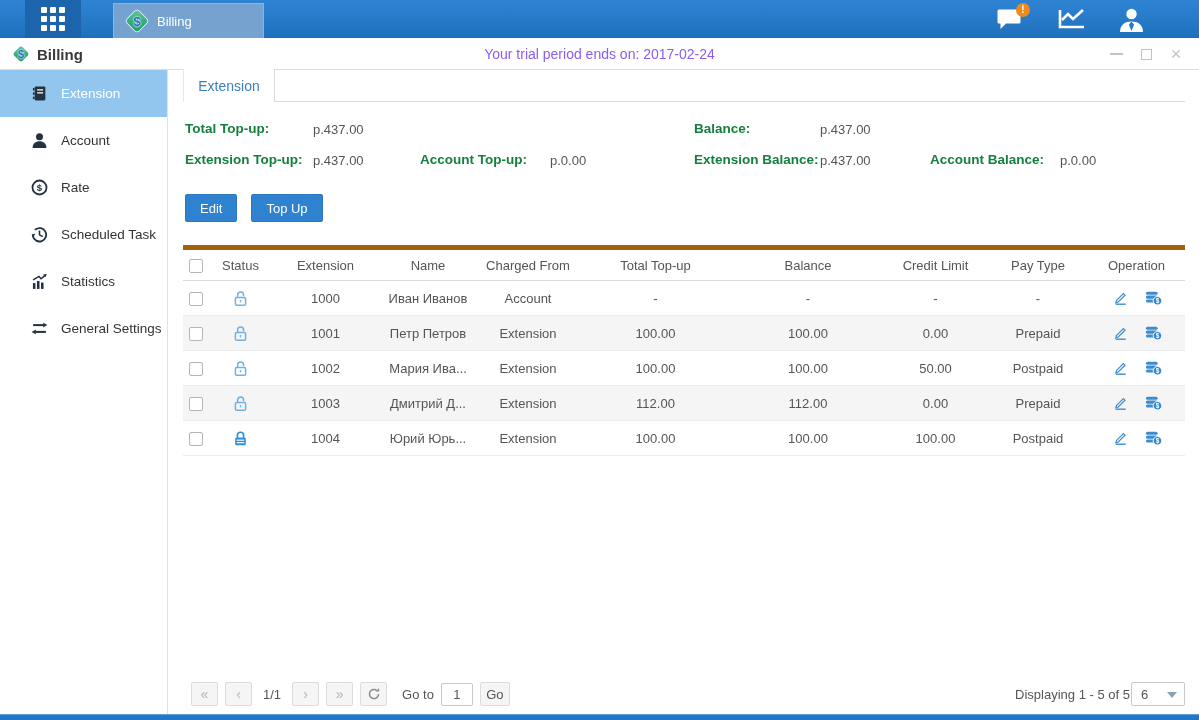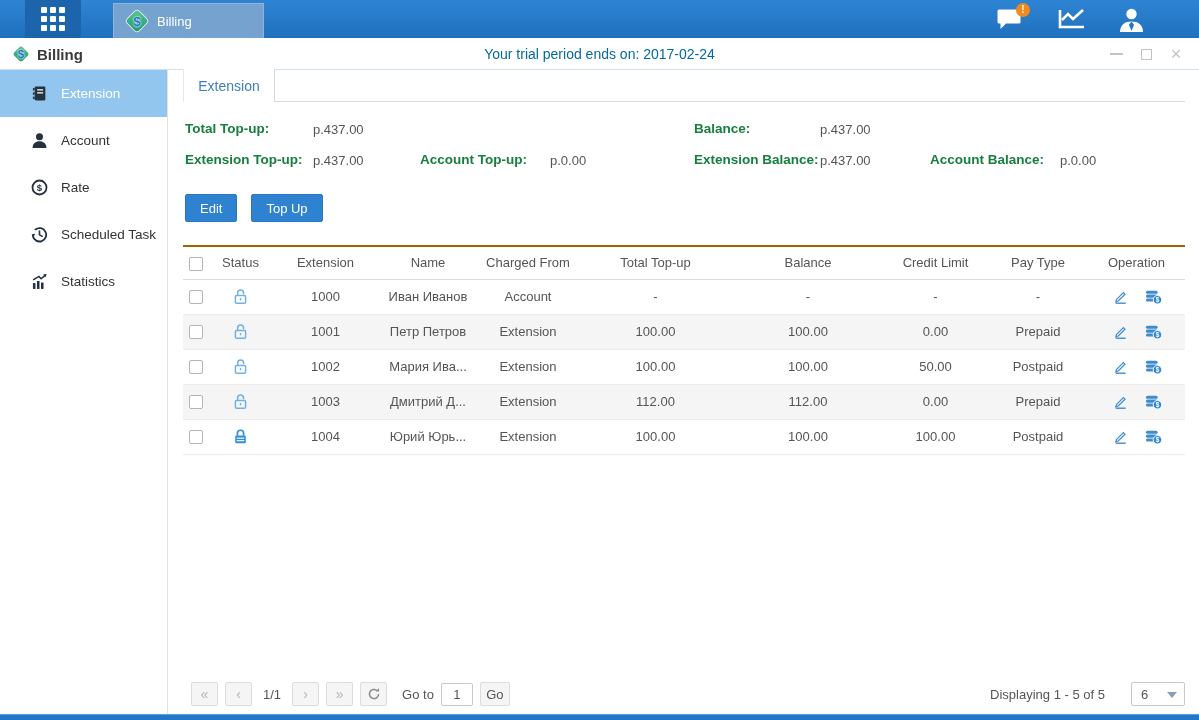--- a/index.html
+++ b/index.html
@@ -28,21 +28,21 @@
   .top-icon { position:absolute; top:0; width:44px; height:38px; display:flex; align-items:center; justify-content:center; cursor:pointer; }
   .ti-chat { left:988px; } .ti-chart { left:1049px; } .ti-user { left:1109px; }
   .badge { position:absolute; top:3px; right:2px; width:14px; height:14px; border-radius:50%;
            background:#ef8a1c; color:#fff; font-size:10px; font-weight:bold; line-height:14px; text-align:center; }
   
   .titlebar { position:absolute; left:0; top:38px; width:1199px; height:32px; background:#fff;
               border-bottom:1px solid #cfe0ef; }
   .window-title { position:absolute; left:12px; top:0; height:32px; display:flex; align-items:center; gap:7px;
                   font-size:15px; font-weight:bold; color:#3a3a3a; }
   .trial { position:absolute; left:0; right:0; top:0; line-height:32px; text-align:center;
-           color:#0369a1; font-size:14px; }
+           color:#8b5cf6; font-size:14px; }
   .win-controls { position:absolute; right:16px; top:0; height:32px; display:flex; gap:16px; align-items:center; }
   .wc { display:inline-flex; align-items:center; justify-content:center; width:14px; height:14px; cursor:pointer; }
   .wc-min i { width:13px; height:0; border-top:2px solid #bfc3c7; display:block; }
   .wc-max i { width:11px; height:11px; border:1.5px solid #bfc3c7; display:block; }
   .wc-close { color:#bfc3c7; font-size:18px; line-height:14px; }
   
   .sidebar { position:absolute; left:0; top:70px; width:168px; bottom:6px; background:#fff;
              border-right:1px solid #e2e2e2; }
   .side-item { height:47px; display:flex; align-items:center; padding-left:30px; gap:13px;
                font-size:13.5px; color:#333; cursor:pointer; }
@@ -56,41 +56,41 @@
                 border-left:1px solid #e7e7e7; border-right:1px solid #d8d8d8;
                 color:#3d7fc2; font-size:14px; display:flex; align-items:center; justify-content:center; cursor:pointer; }
   .sum-label { position:absolute; font-weight:bold; color:#15803d; font-size:13.5px; }
   .sum-value { position:absolute; color:#555; font-size:13px; }
   .actions { position:absolute; top:124px; left:17px; display:flex; gap:14px; }
   .btn-primary { background:#2e82d0; color:#fff; font-size:13px; padding:0 14px; height:28px;
                  border:1px solid #2a78c2; border-radius:2px; display:flex; align-items:center; cursor:pointer; }
   
   .table-wrap { position:absolute; left:15px; right:14px; top:175px; }
   table { width:100%; border-collapse:collapse; table-layout:fixed; font-size:13px; color:#555; }
-  thead tr { height:33px; border-top:2px solid #a16207; border-bottom:1px solid #dcdcdc; }
+  thead tr { height:33px; border-top:5px solid #a16207; border-bottom:1px solid #dcdcdc; }
   th { font-weight:normal; color:#555; text-align:center; }
   tbody tr { height:35px; border-bottom:1px solid #ececec; }
   tbody tr.alt { background:#f5f5f5; }
   td { text-align:center; }
   .cb { display:inline-block; width:14px; height:14px; border:1px solid #b5b5b5; border-radius:2px;
         background:#fff; cursor:pointer; vertical-align:middle; }
   .lock svg { width:17px; height:17px; vertical-align:middle; }
   .opicon { display:inline-block; margin:0 8px; cursor:pointer; }
   .opicon svg { width:17px; height:16px; vertical-align:middle; }
   
   .pager { position:absolute; left:15px; right:14px; bottom:6px; height:26px; }
   .pg-left { position:absolute; left:8px; top:0; display:flex; align-items:center; gap:7px; }
   .pg-btn { width:27px; height:24px; background:#f5f5f5; border:1px solid #dcdcdc; border-radius:2px;
             color:#b3b3b3; font-size:14px; display:flex; align-items:center; justify-content:center; cursor:pointer; }
   .pg-btn svg { width:14px; height:14px; }
   .pg-text { color:#555; margin:0 4px; }
   .goto-label { color:#555; margin-left:8px; }
   .goto-input { width:32px; height:23px; border:1px solid #c9c9c9; border-radius:2px; text-align:center;
                 font-size:13px; color:#555; font-family:inherit; }
-  .pg-right { position:absolute; right:0; top:0; display:flex; align-items:center; gap:26px; height:24px; }
+  .pg-right { position:absolute; right:0; top:0; display:flex; align-items:center; gap:1px; height:24px; }
   .displaying { color:#555; }
   .psize { position:relative; width:54px; height:24px; border:1px solid #c9c9c9; border-radius:2px;
            background:#fff; display:flex; align-items:center; padding-left:9px; color:#555; cursor:pointer; }
   .psize .caret { position:absolute; right:7px; top:9px; width:0; height:0;
                   border-left:5px solid transparent; border-right:5px solid transparent; border-top:6px solid #8aa0b5; }
   
   .bottom-edge { position:absolute; left:0; right:0; bottom:0; height:6px; background:#2377c8; border-top:1px solid #5aa0dd; }
 </style>
 </head>
 <body>
@@ -203,20 +203,31 @@
       <span class="sicon">
         <svg viewBox="0 0 16 16">
           <rect x="1.8" y="9.5" width="2.4" height="5.5" fill="#24313f"></rect>
           <rect x="5.6" y="7.5" width="2.4" height="7.5" fill="#24313f"></rect>
           <rect x="9.4" y="9" width="2.4" height="6" fill="#24313f"></rect>
           <path d="M2 6.5 L7.5 3.2 l2 2.2 L13.5 2" fill="none" stroke="#24313f" stroke-width="1.5"></path>
           <path d="M14.8 1 l-3.4 0.5 2.3 2.5 z" fill="#24313f"></path>
         </svg>
       </span>
       <span>Statistics</span>
+    </div>
+    <div class="side-item">
+      <span class="sicon">
+        <svg viewBox="0 0 16 16">
+          <path d="M2 4.8 h9.5" stroke="#24313f" stroke-width="1.9"></path>
+          <path d="M15.4 4.8 l-4-2.3 v4.6 z" fill="#24313f"></path>
+          <path d="M14 11.2 h-9.5" stroke="#24313f" stroke-width="1.9"></path>
+          <path d="M0.6 11.2 l4-2.3 v4.6 z" fill="#24313f"></path>
+        </svg>
+      </span>
+      <span>General Settings</span>
     </div>
   </div>
 
 <div class="content">
   <div class="tabstrip">
     <div class="tab-active">Extension</div>
   </div>
 
   <span class="sum-label" style="left:17px;top:51px">Total Top-up:</span>
   <span class="sum-value" style="left:145px;top:52px">p.437.00</span>

